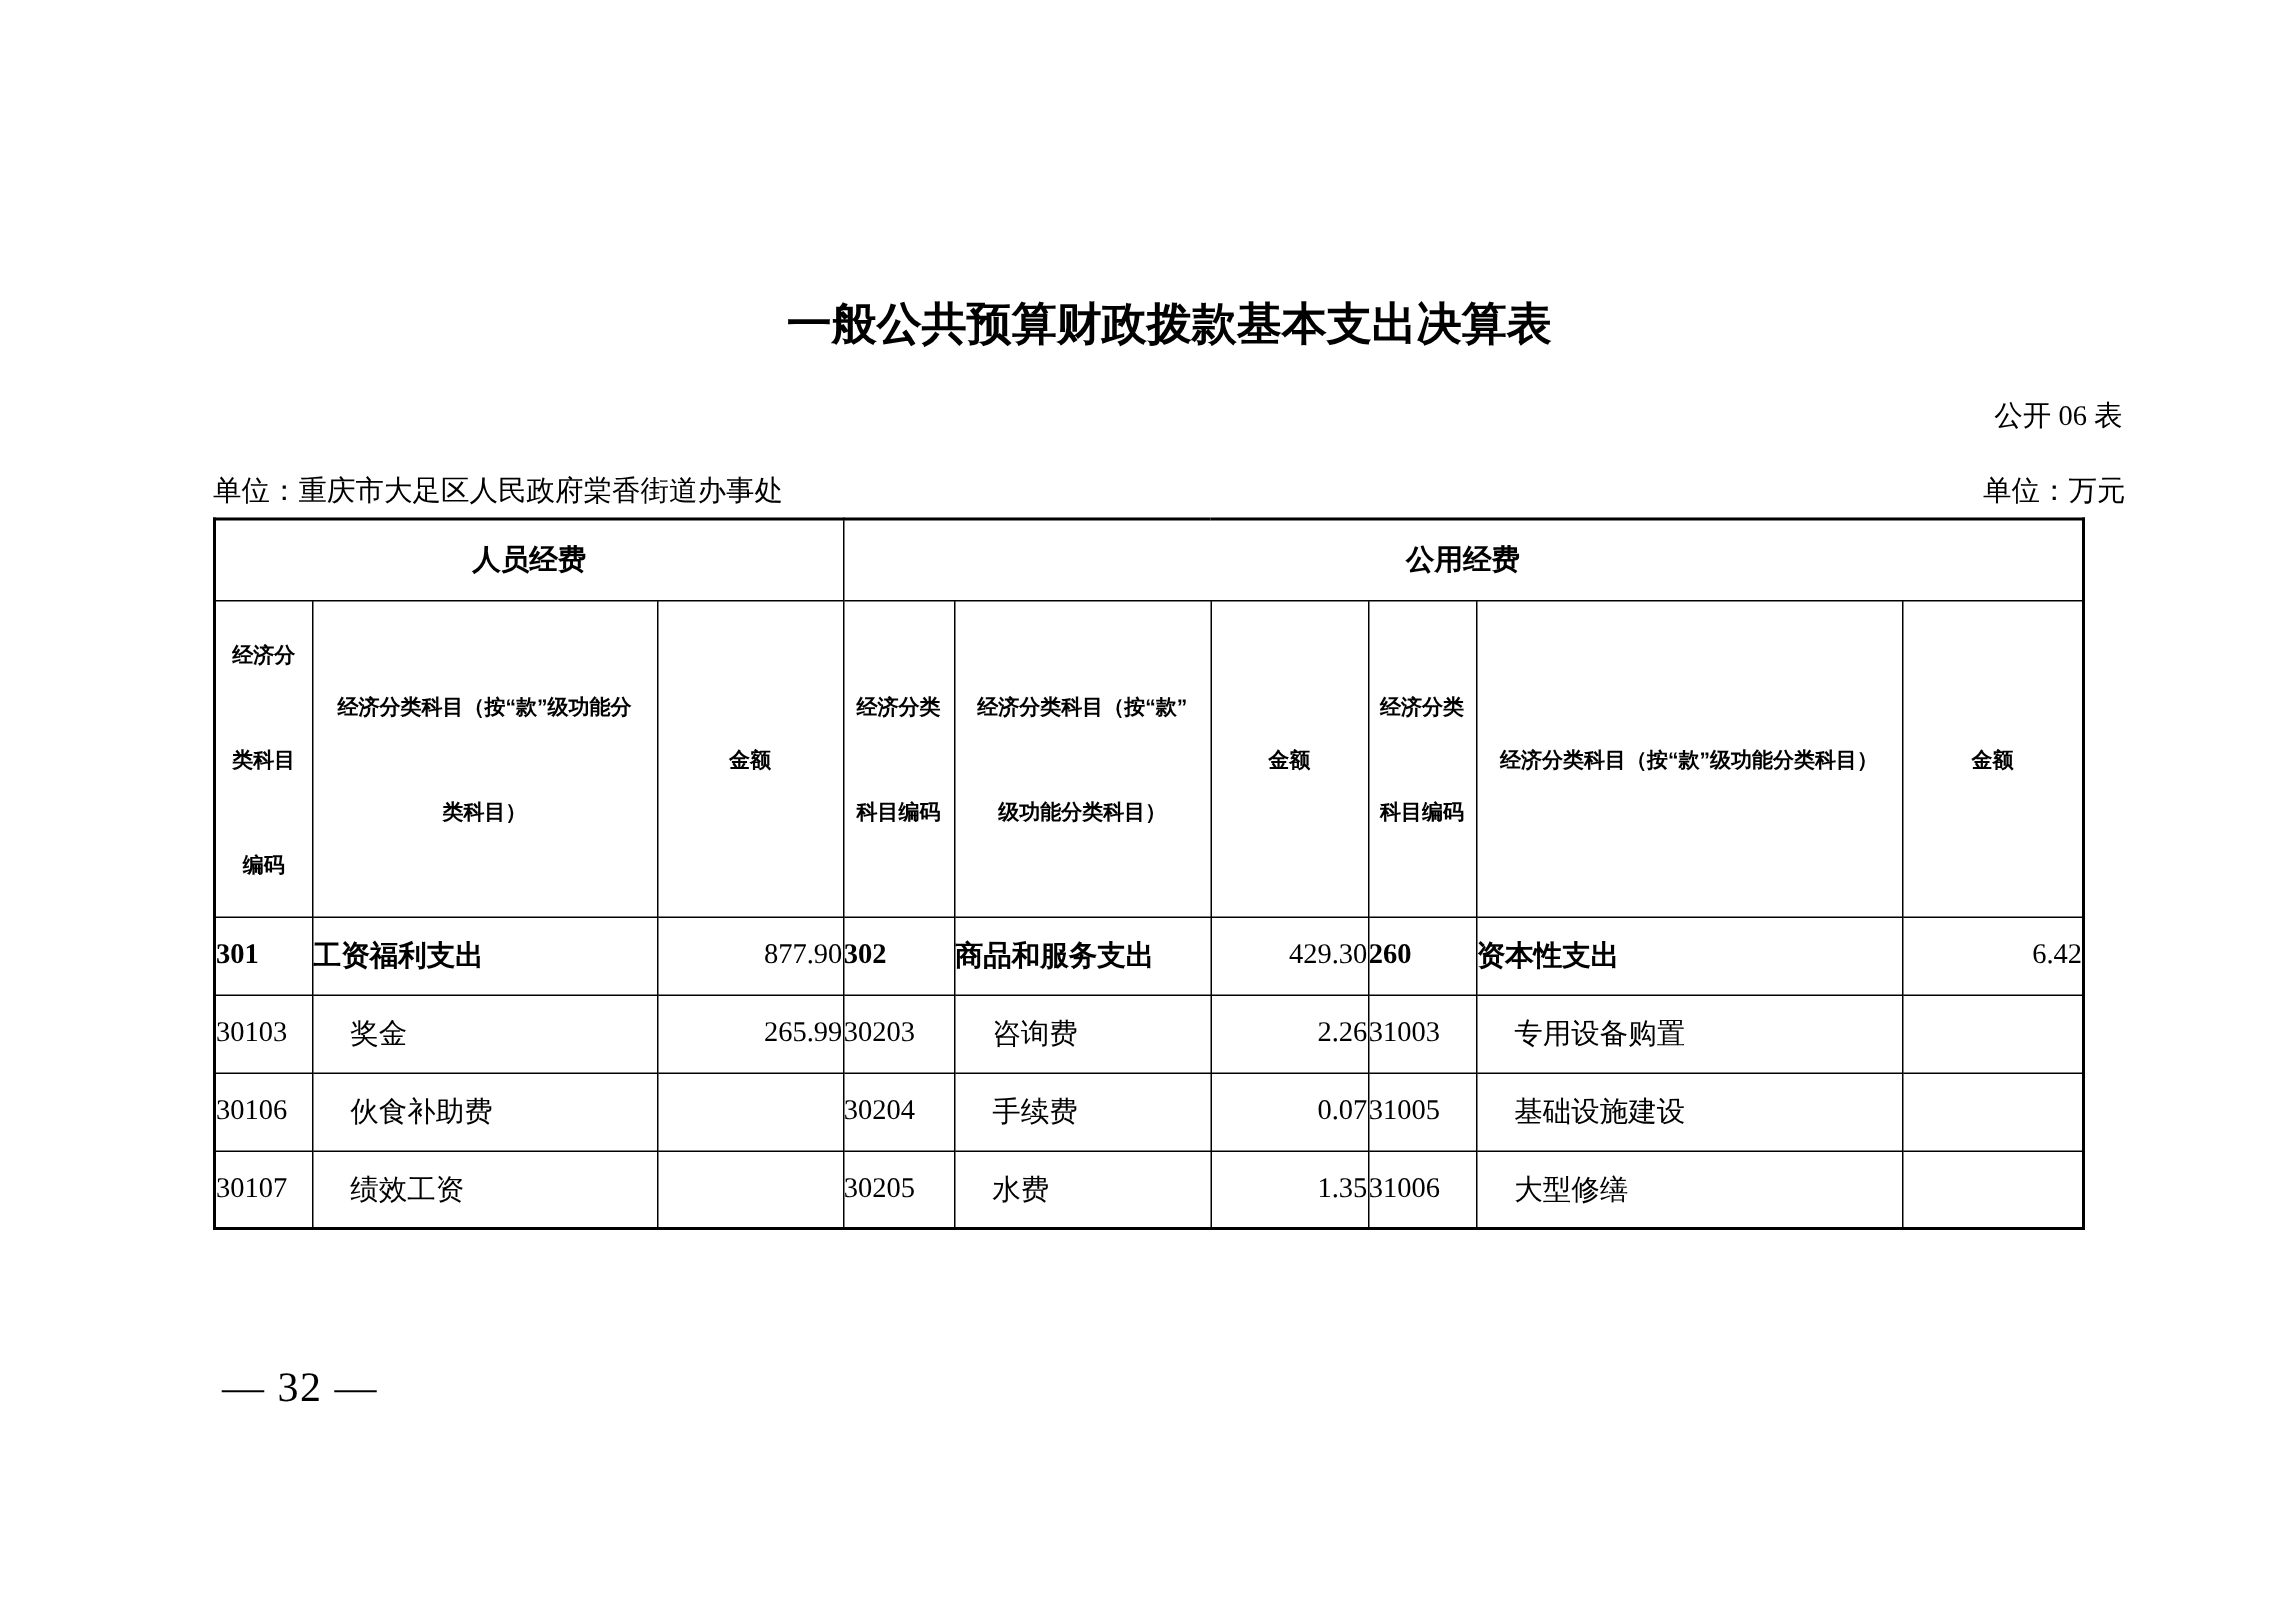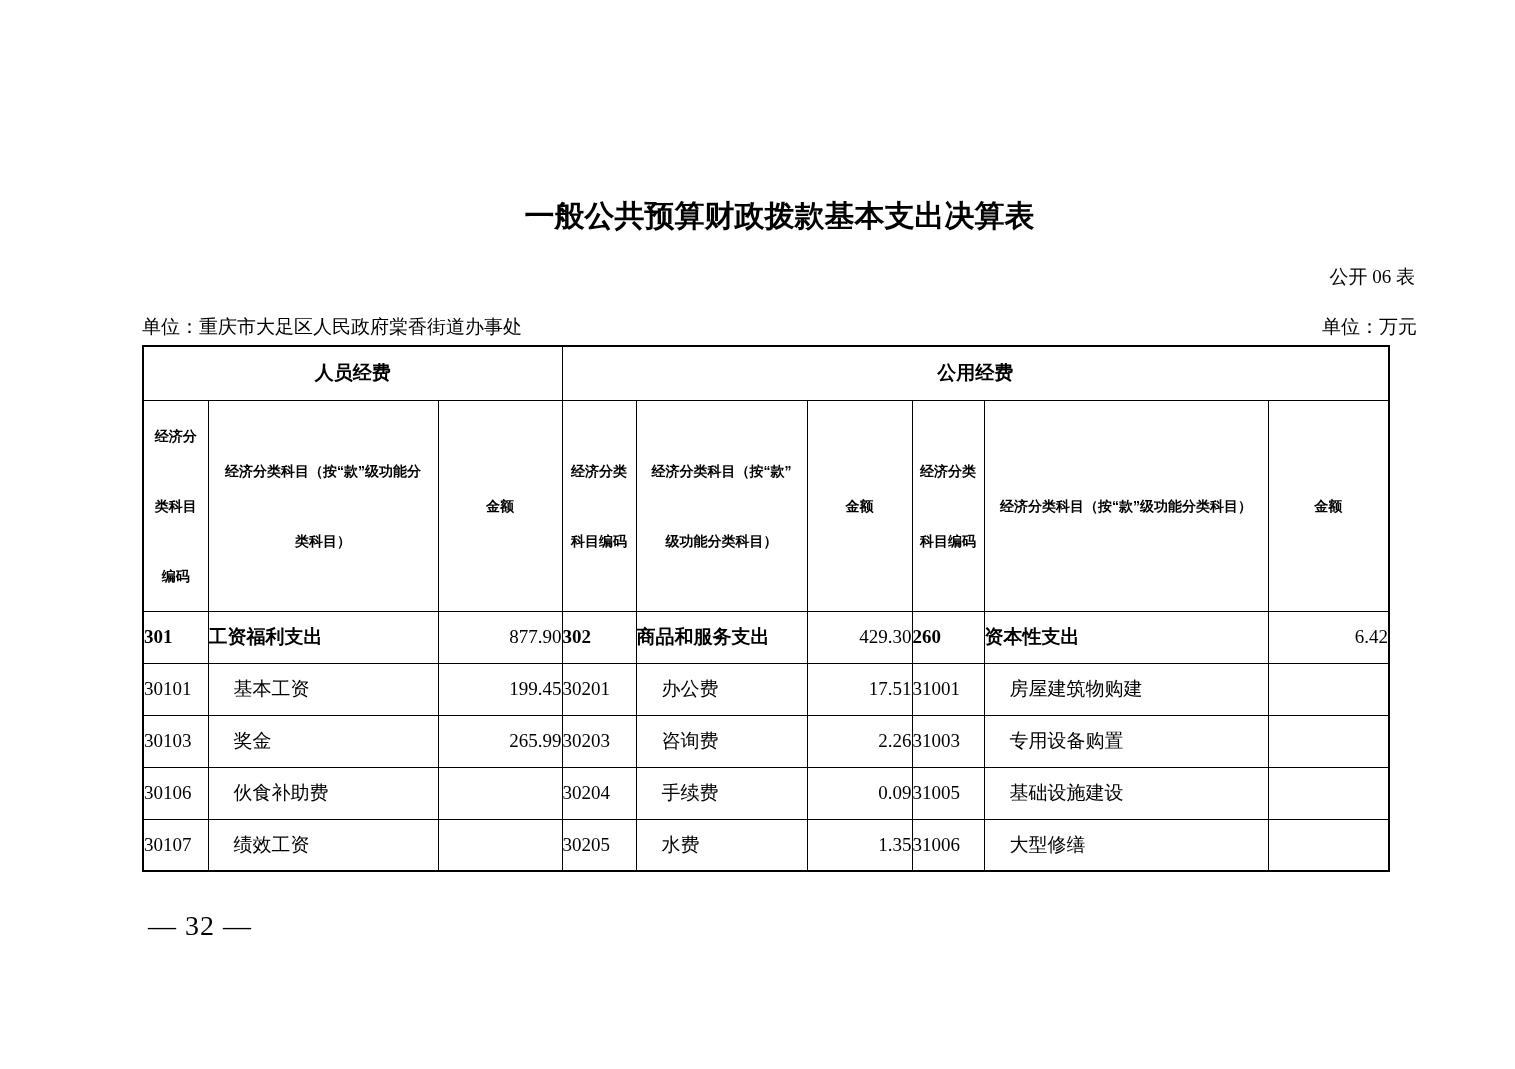--- a/index.html
+++ b/index.html
@@ -113,52 +113,41 @@
       <td class="name">工资福利支出</td>
       <td class="amt">877.90</td>
       <td class="code">302</td>
       <td class="name">商品和服务支出</td>
       <td class="amt">429.30</td>
       <td class="code">260</td>
       <td class="name">资本性支出</td>
       <td class="amt">6.42</td>
     </tr>
 
-    <tr class="data-row sub">
-      <td class="code">30101</td>
-      <td class="name">基本工资</td>
-      <td class="amt">199.45</td>
-      <td class="code">30201</td>
-      <td class="name">办公费</td>
-      <td class="amt">17.51</td>
-      <td class="code">31001</td>
-      <td class="name">房屋建筑物购建</td>
-      <td class="amt"></td>
-    </tr>
 
 
     <tr class="data-row sub">
       <td class="code">30103</td>
       <td class="name">奖金</td>
       <td class="amt">265.99</td>
       <td class="code">30203</td>
       <td class="name">咨询费</td>
       <td class="amt">2.26</td>
       <td class="code">31003</td>
       <td class="name">专用设备购置</td>
       <td class="amt"></td>
     </tr>
 
     <tr class="data-row sub">
       <td class="code">30106</td>
       <td class="name">伙食补助费</td>
       <td class="amt"></td>
       <td class="code">30204</td>
       <td class="name">手续费</td>
-      <td class="amt">0.09</td>
+      <td class="amt">0.07</td>
       <td class="code">31005</td>
       <td class="name">基础设施建设</td>
       <td class="amt"></td>
     </tr>
 
     <tr class="data-row sub">
       <td class="code">30107</td>
       <td class="name">绩效工资</td>
       <td class="amt"></td>
       <td class="code">30205</td>

